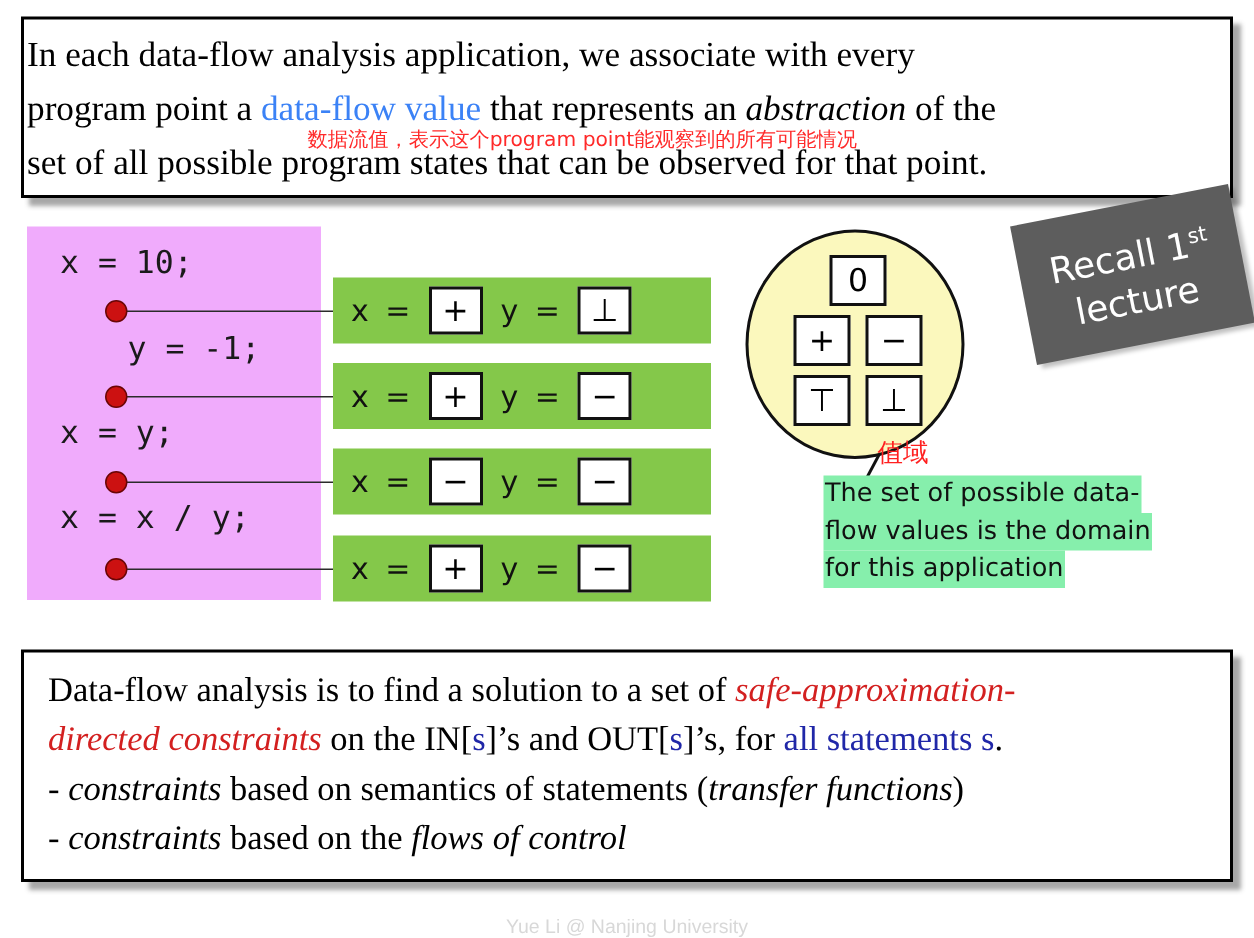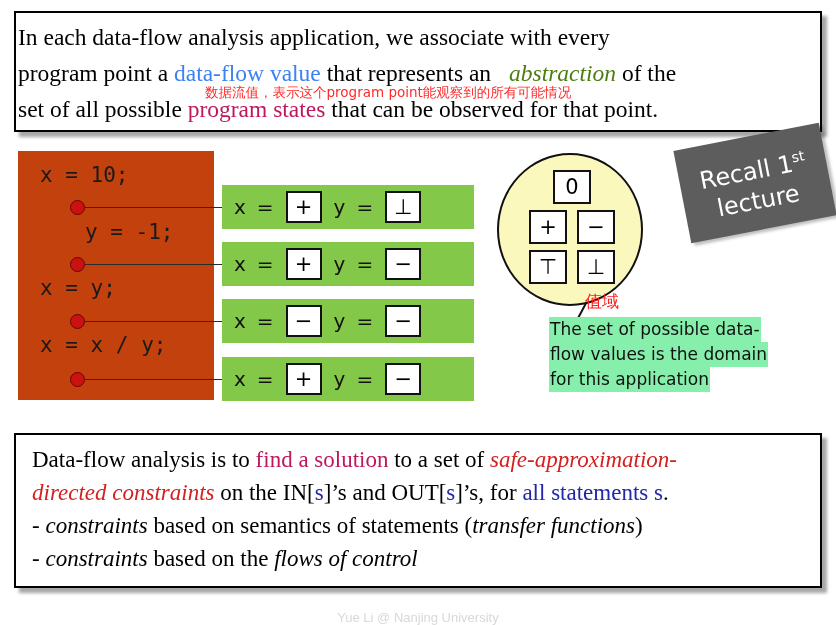--- a/index.html
+++ b/index.html
@@ -24,42 +24,42 @@
     padding:6px 14px 0 2px;
   }
   .prose-line{
     font-family:"Liberation Serif", serif;
     font-size:23.5px;
     line-height:36px;
     color:#000000;
     white-space:nowrap;
   }
   .grn{color:#3b82f6;}
-  .blu-i{color:#4d7c0f;font-style:italic;margin-left:12px;}
-  .red{color:#be185d;}
+  .blu-i{color:#000000;font-style:italic;}
+  .red{color:#000000;}
   .blu{color:#2027a8;}
   .red-i{color:#d32020;font-style:italic;}
 
   
   #cn-annot{
     position:absolute;
     left:205px; top:84px;
     font-family:"DejaVu Sans", sans-serif;
     font-size:13.5px;
     color:#ff2a2a;
     white-space:nowrap;
     letter-spacing:0px;
     z-index:6;
   }
 
   
   #code-panel{
     position:absolute;
     left:18px; top:151px; width:196px; height:249px;
-    background:#c2410c;
+    background:#f0abfc;
   }
   .code-line{
     position:absolute;
     left:22px;
     font-family:"DejaVu Sans Mono", monospace;
     font-size:21px;
     color:#1a1a1a;
     white-space:pre;
   }
   #code-l0{top:12px;}

